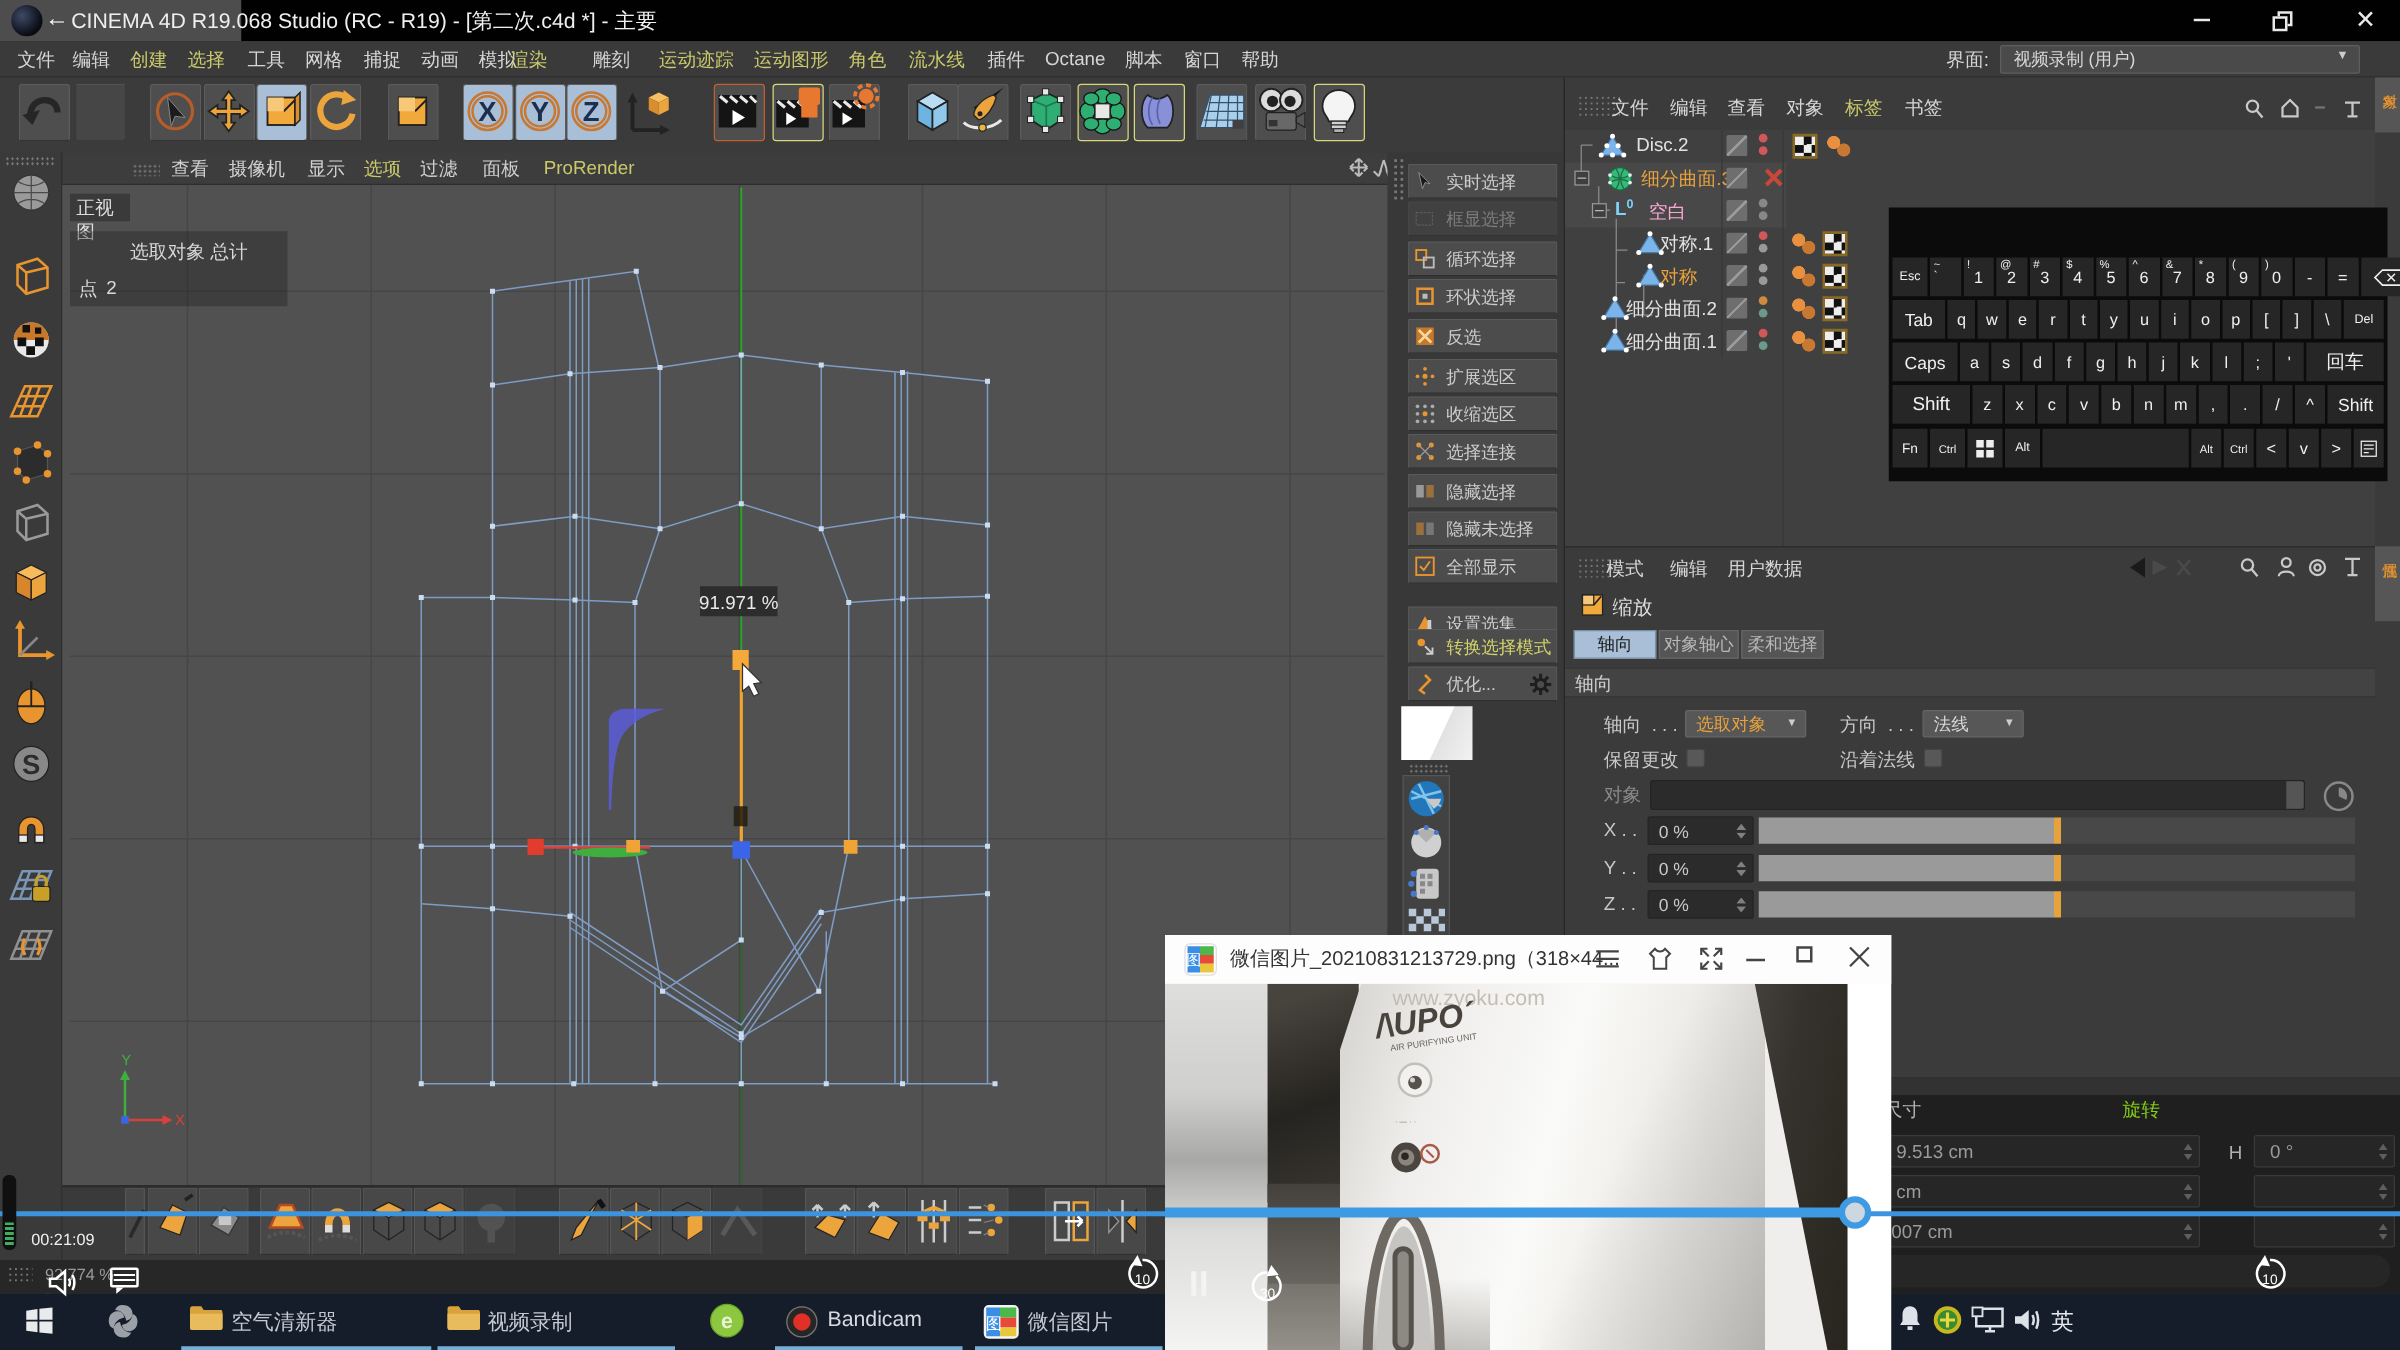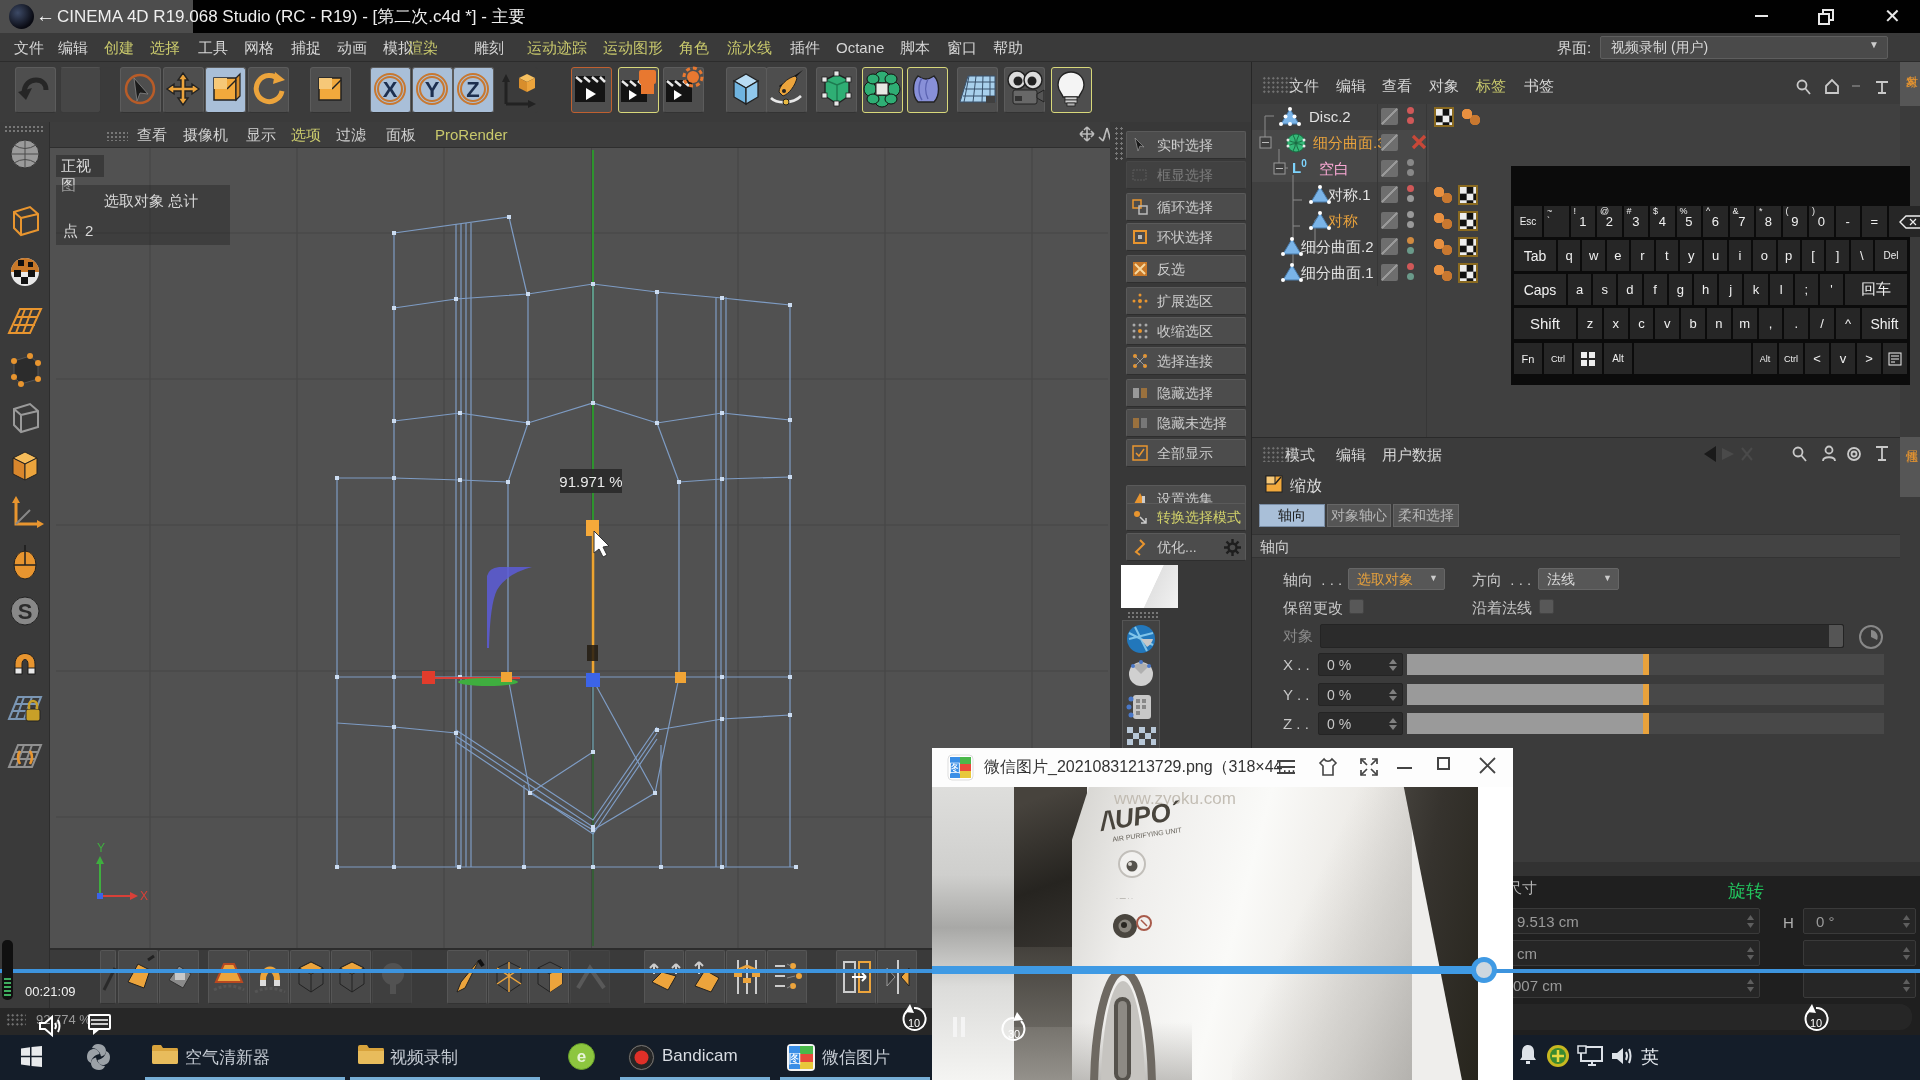--- a/index.html
+++ b/index.html
@@ -1049,21 +1049,21 @@
       <span class="txt" style="left:31px;top:277px;font-size:15px;color:#c8c8c8">Z .&nbsp;.</span>
       <div class="abs vbox2" style="top:274px">
           <span>0 %</span>
         </div>
       <div class="abs slider" style="top:275px"></div>
     </div>
 
     <div class="abs" id="coord" style="left:0;top:800px;width:669px;height:173px;background:#1f1f1f">
       <div class="abs" style="left:0;top:0;width:669px;height:14px;background:#323232"></div>
       <span class="txt" style="left:255px;top:17px;font-size:15px;color:#b4b4b4">尺寸</span>
-      <span class="txt" style="left:476px;top:17px;font-size:18px;color:#22c55e">旋转</span>
+      <span class="txt" style="left:446px;top:17px;font-size:15px;color:#84cc16">旋转</span>
       <div class="cbox" style="left:46px;top:46px;width:462px">
           <span style="left:218px">9.513 cm</span>
           <i></i>
         </div>
       <span class="txt" style="left:531px;top:52px;font-size:15px;color:#b0b0b0">H</span>
       <div class="cbox" style="left:551px;top:46px;width:113px">
           <span style="left:12px">0 °</span>
           <i></i>
         </div>
       <div class="cbox" style="left:46px;top:78px;width:462px">

